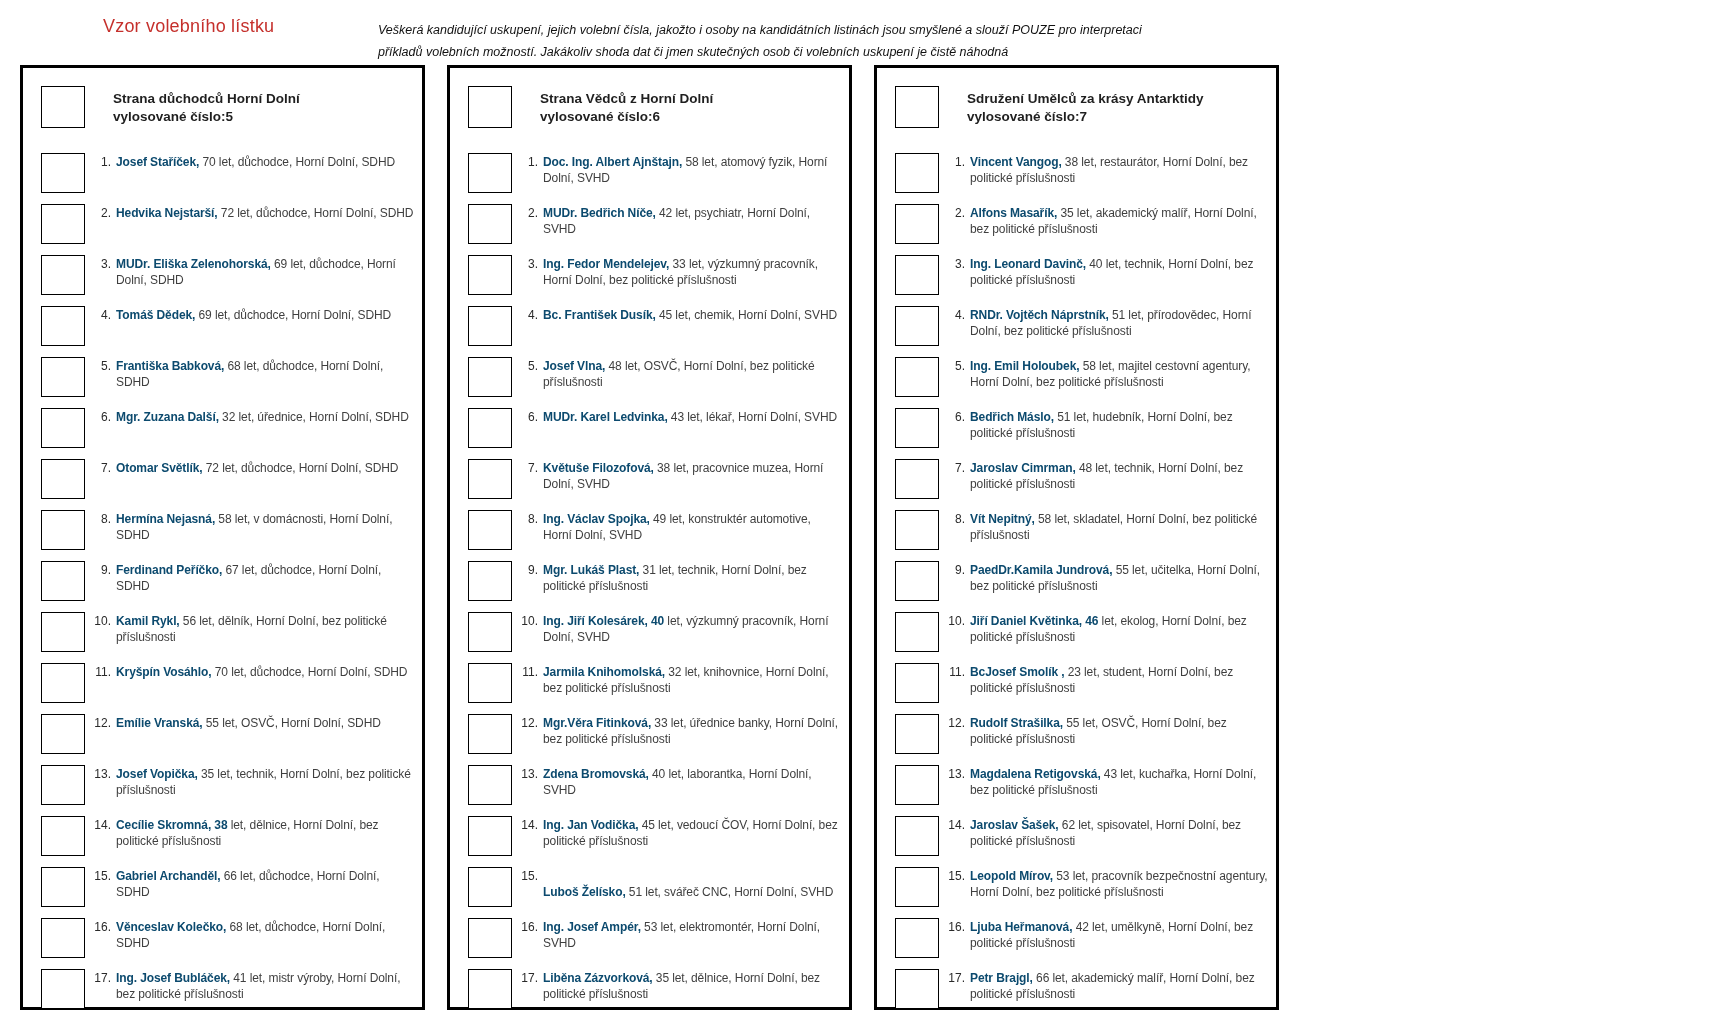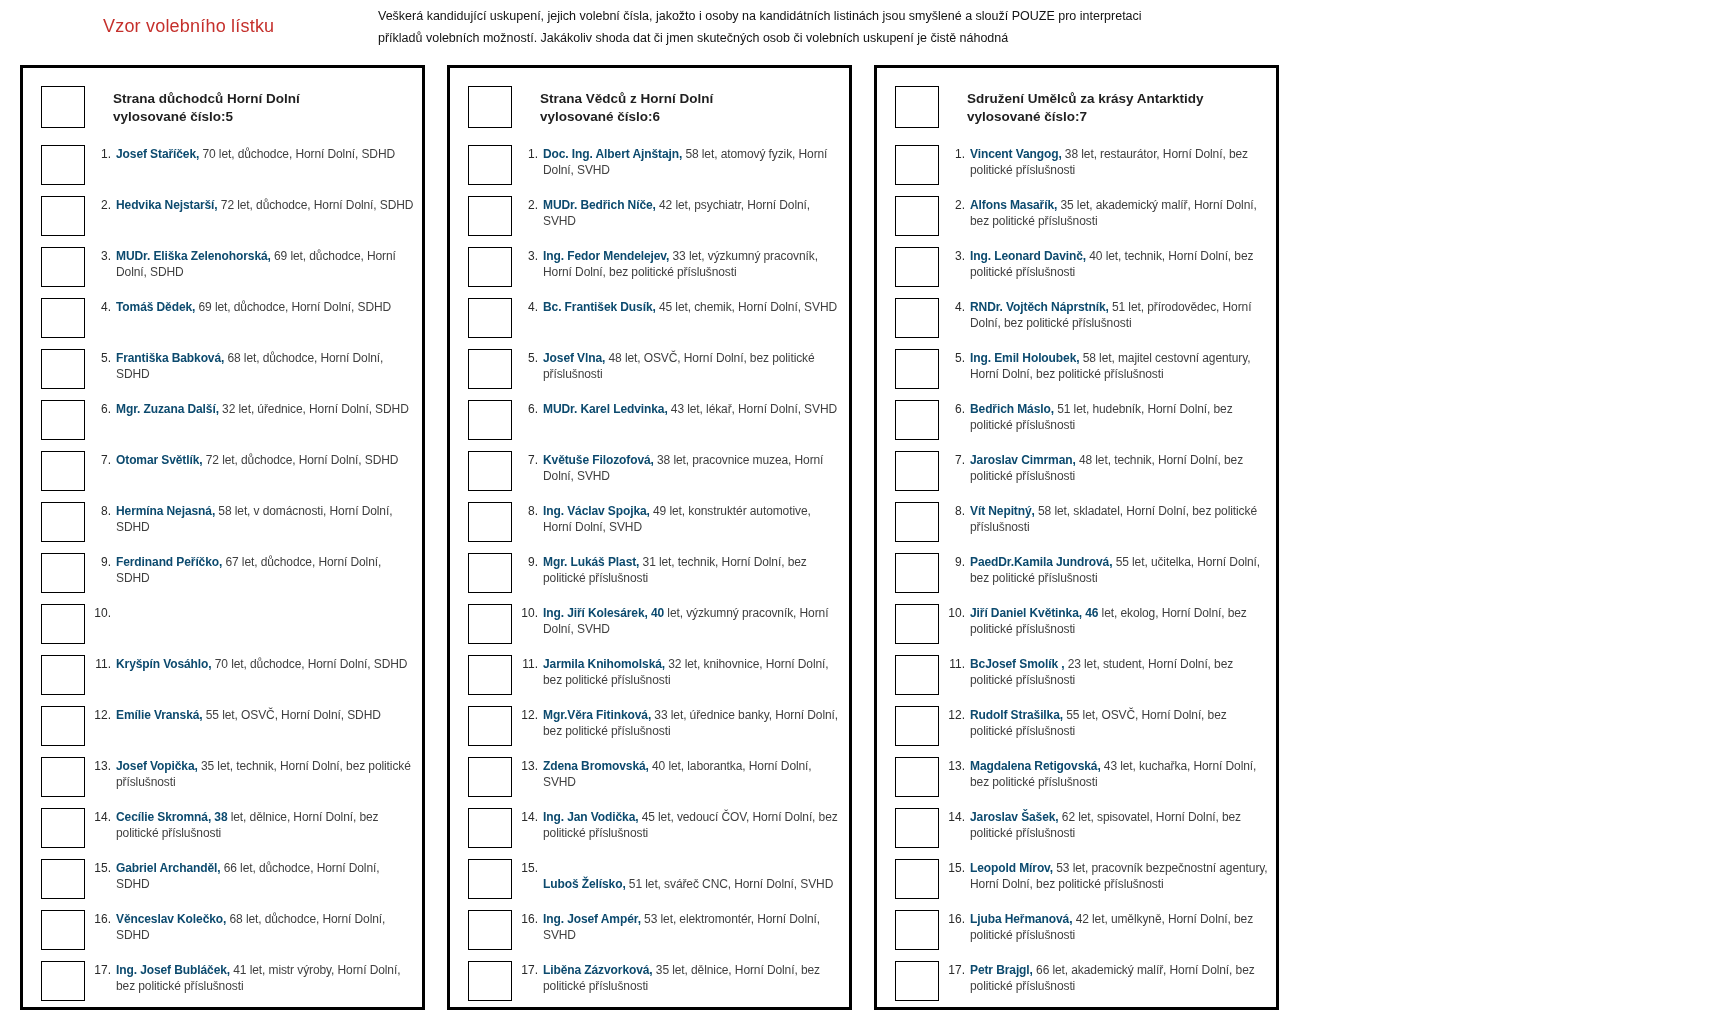--- a/index.html
+++ b/index.html
@@ -16,23 +16,24 @@
     position: absolute;
     left: 103px;
     top: 16px;
     font-size: 18px;
     letter-spacing: 0.2px;
     color: #c5302c;
   }
   .disclaimer {
     position: absolute;
     left: 378px;
-    top: 5px;
+    top: 19px;
     width: 790px;
     font-size: 12.5px;
+    font-style: italic;
     color: #121212;
     line-height: 22px;
   }
   .ballot-row {
     position: absolute;
     left: 20px;
     top: 65px;
     display: flex;
     gap: 22px;
   }
@@ -41,21 +42,21 @@
     width: 405px;
     height: 945px;
     border: 3px solid #000;
     background: #fff;
     padding: 18px 6px 0 18px;
   }
   .party-header {
     display: flex;
     align-items: flex-start;
     height: 42px;
-    margin-bottom: 17px;
+    margin-bottom: 25px;
   }
   .party-header .cb {
     width: 44px;
     height: 42px;
     margin-right: 28px;
   }
   .cb {
     box-sizing: border-box;
     flex: 0 0 auto;
     border: 1.5px solid #000;
@@ -163,20 +164,21 @@
     <span class="txt"><b>Hermína Nejasná,</b><span> 58 let, v domácnosti, Horní Dolní, SDHD</span></span>
   </div>
         <div class="row">
     <span class="cb"></span>
     <span class="num">9.</span>
     <span class="txt"><b>Ferdinand Peříčko,</b><span> 67 let, důchodce, Horní Dolní, SDHD</span></span>
   </div>
         <div class="row">
     <span class="cb"></span>
     <span class="num">10.</span>
+    <span class="txt"><b>Kamil Rykl,</b><span> 56 let, dělník, Horní Dolní, bez politické příslušnosti</span></span>
   </div>
         <div class="row">
     <span class="cb"></span>
     <span class="num">11.</span>
     <span class="txt"><b>Kryšpín Vosáhlo,</b><span> 70 let, důchodce, Horní Dolní, SDHD</span></span>
   </div>
         <div class="row">
     <span class="cb"></span>
     <span class="num">12.</span>
     <span class="txt"><b>Emílie Vranská,</b><span> 55 let, OSVČ, Horní Dolní, SDHD</span></span>

